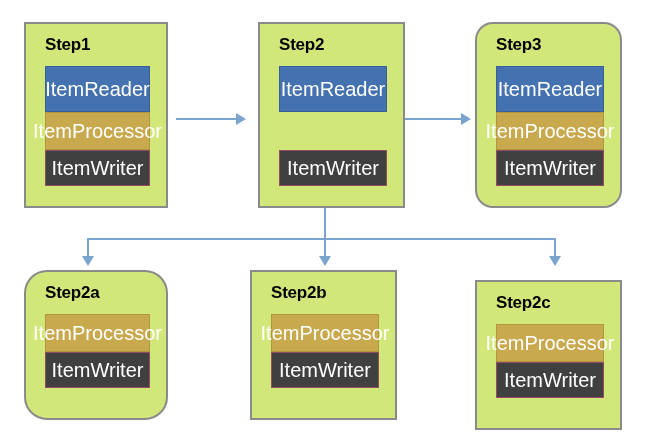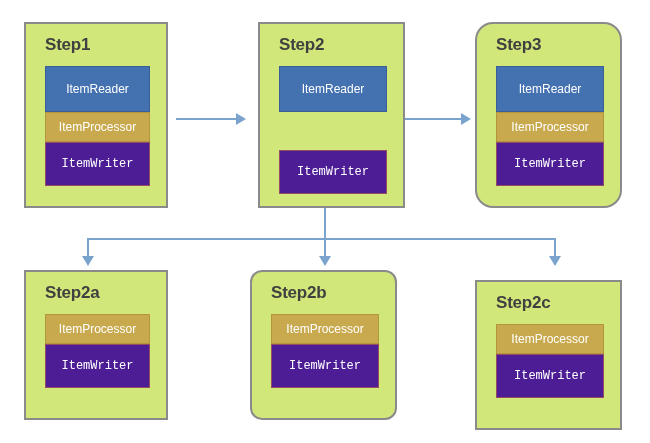--- a/index.html
+++ b/index.html
@@ -22,53 +22,52 @@
     background: #d2e77a;
     border: 2px solid #8a8a8a;
     box-sizing: border-box;
   }
   .step-title {
     position: absolute;
     left: 19px;
     top: 11px;
     font-size: 17px;
     font-weight: bold;
-    color: #404040;
+    color: #000000;
     letter-spacing: -0.2px;
     white-space: nowrap;
   }
   .components {
     position: absolute;
     left: 19px;
     right: 16px;
   }
   .component {
     display: flex;
     align-items: center;
     justify-content: center;
     color: #ffffff;
-    font-size: 12px;
+    font-size: 20px;
     box-sizing: border-box;
     white-space: nowrap;
   }
   .comp-reader {
     background: #4472b0;
     border: 1px solid #3a5f96;
     height: 46px;
   }
   .comp-processor {
     background: #c9a94e;
     border: 1px solid #b3953f;
-    height: 30px;
+    height: 38px;
   }
   .comp-writer {
-    background: #4c1d95;
+    background: #404040;
     border: 1px solid #944c63;
-    height: 44px;
-    font-family: Liberation Mono, monospace;
+    height: 36px;
   }
   .comp-spacer {
     height: 38px;
     background: transparent;
   }
   .arrow-line-h {
     position: absolute;
     height: 2px;
     background: #7aa3ce;
   }
@@ -138,29 +137,29 @@
 
   <div class="arrow-line-v" style="left:87px; top:238px; height:20px;"></div>
   <div class="arrow-head-d" style="left:82px; top:256px;"></div>
 
   <div class="arrow-line-v" style="left:324px; top:238px; height:20px;"></div>
   <div class="arrow-head-d" style="left:319px; top:256px;"></div>
 
   <div class="arrow-line-v" style="left:554px; top:238px; height:20px;"></div>
   <div class="arrow-head-d" style="left:549px; top:256px;"></div>
 
-  <div class="step-box" style="left:24px; top:270px; width:144px; height:150px;">
+  <div class="step-box" style="left:24px; top:270px; width:144px; height:150px;border-radius:23px;">
     <div class="step-title">Step2a</div>
     <div class="components" style="top:42px;">
       <div class="component comp-processor">ItemProcessor</div>
       <div class="component comp-writer">ItemWriter</div>
     </div>
   </div>
 
-  <div class="step-box" style="left:250px; top:270px; width:147px; height:150px;border-radius:12px;">
+  <div class="step-box" style="left:250px; top:270px; width:147px; height:150px;">
     <div class="step-title">Step2b</div>
     <div class="components" style="top:42px;">
       <div class="component comp-processor">ItemProcessor</div>
       <div class="component comp-writer">ItemWriter</div>
     </div>
   </div>
 
   <div class="step-box" style="left:475px; top:280px; width:147px; height:150px;">
     <div class="step-title">Step2c</div>
     <div class="components" style="top:42px;">

